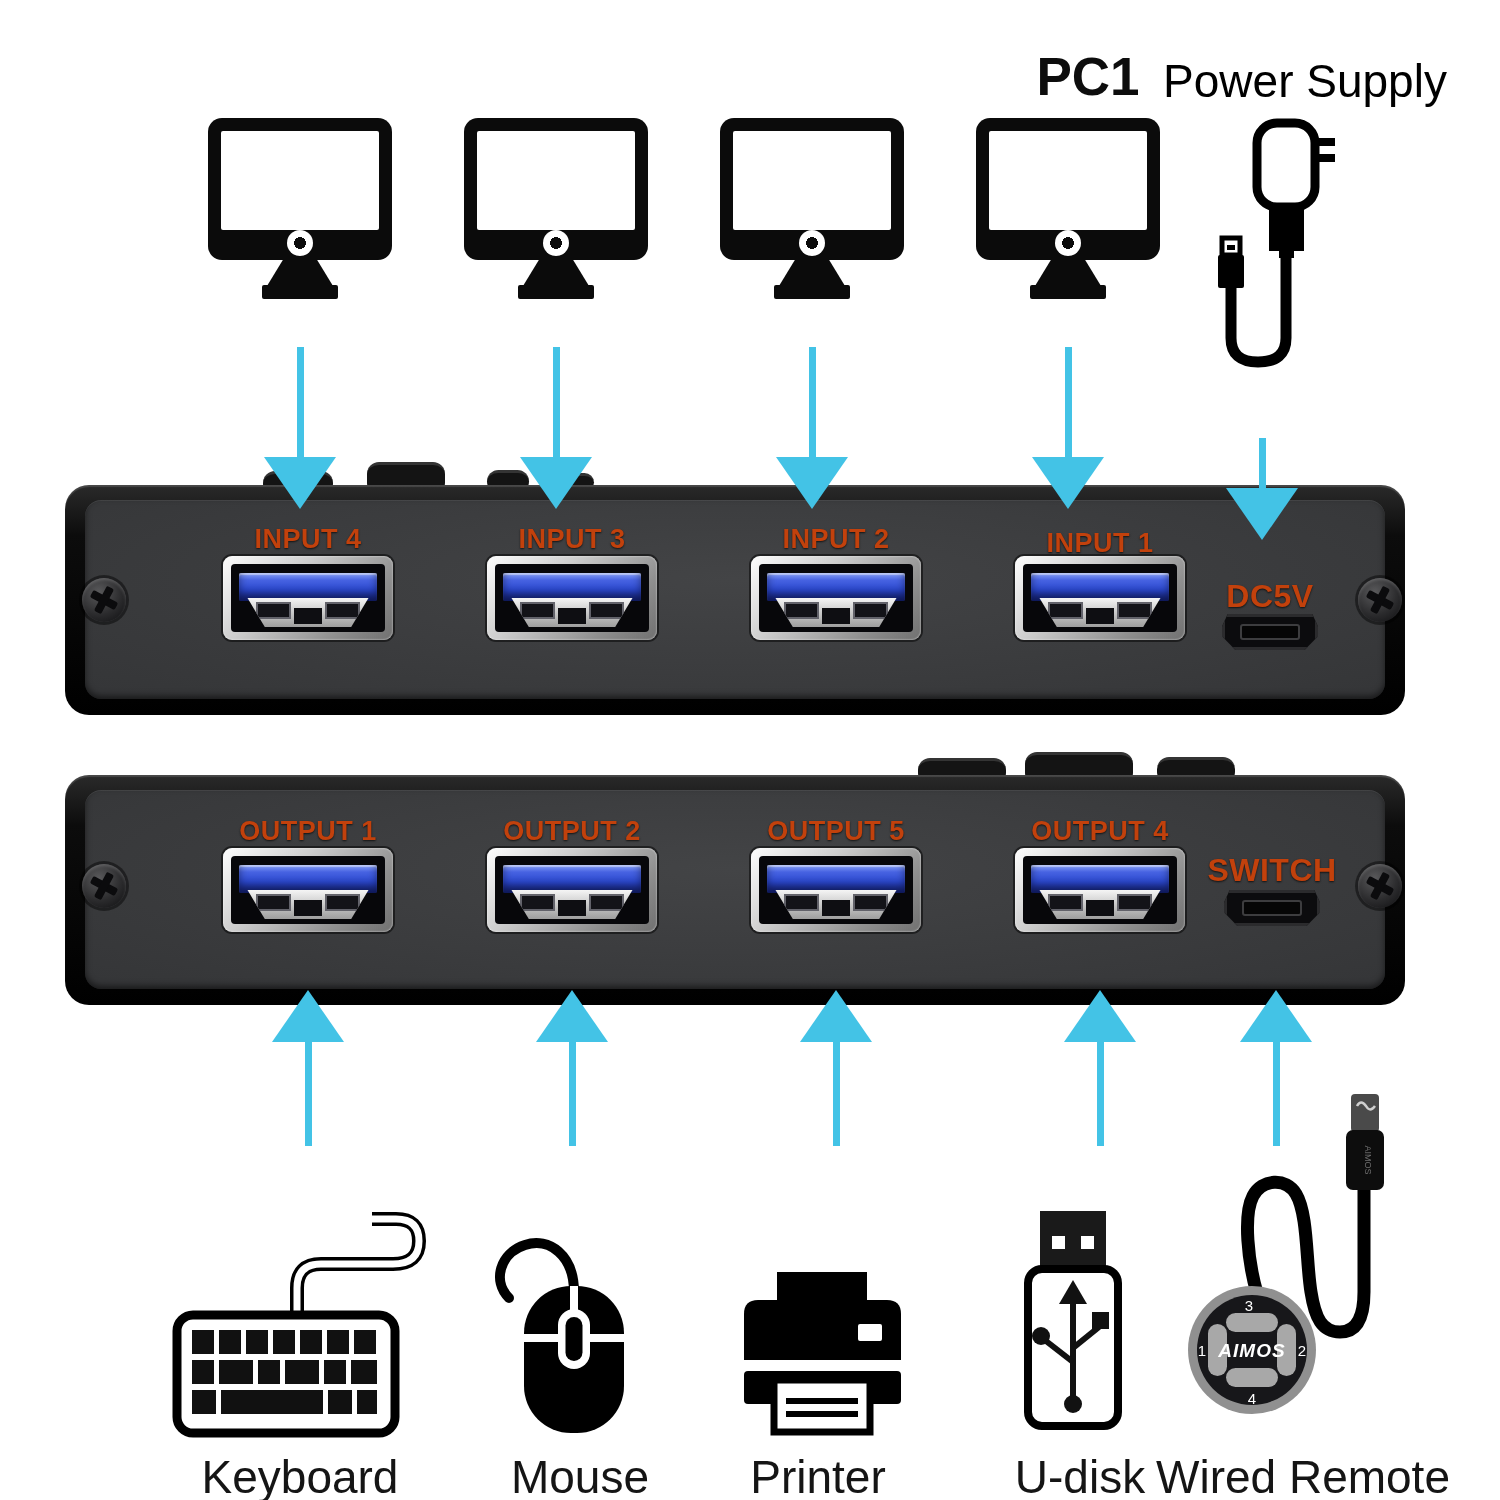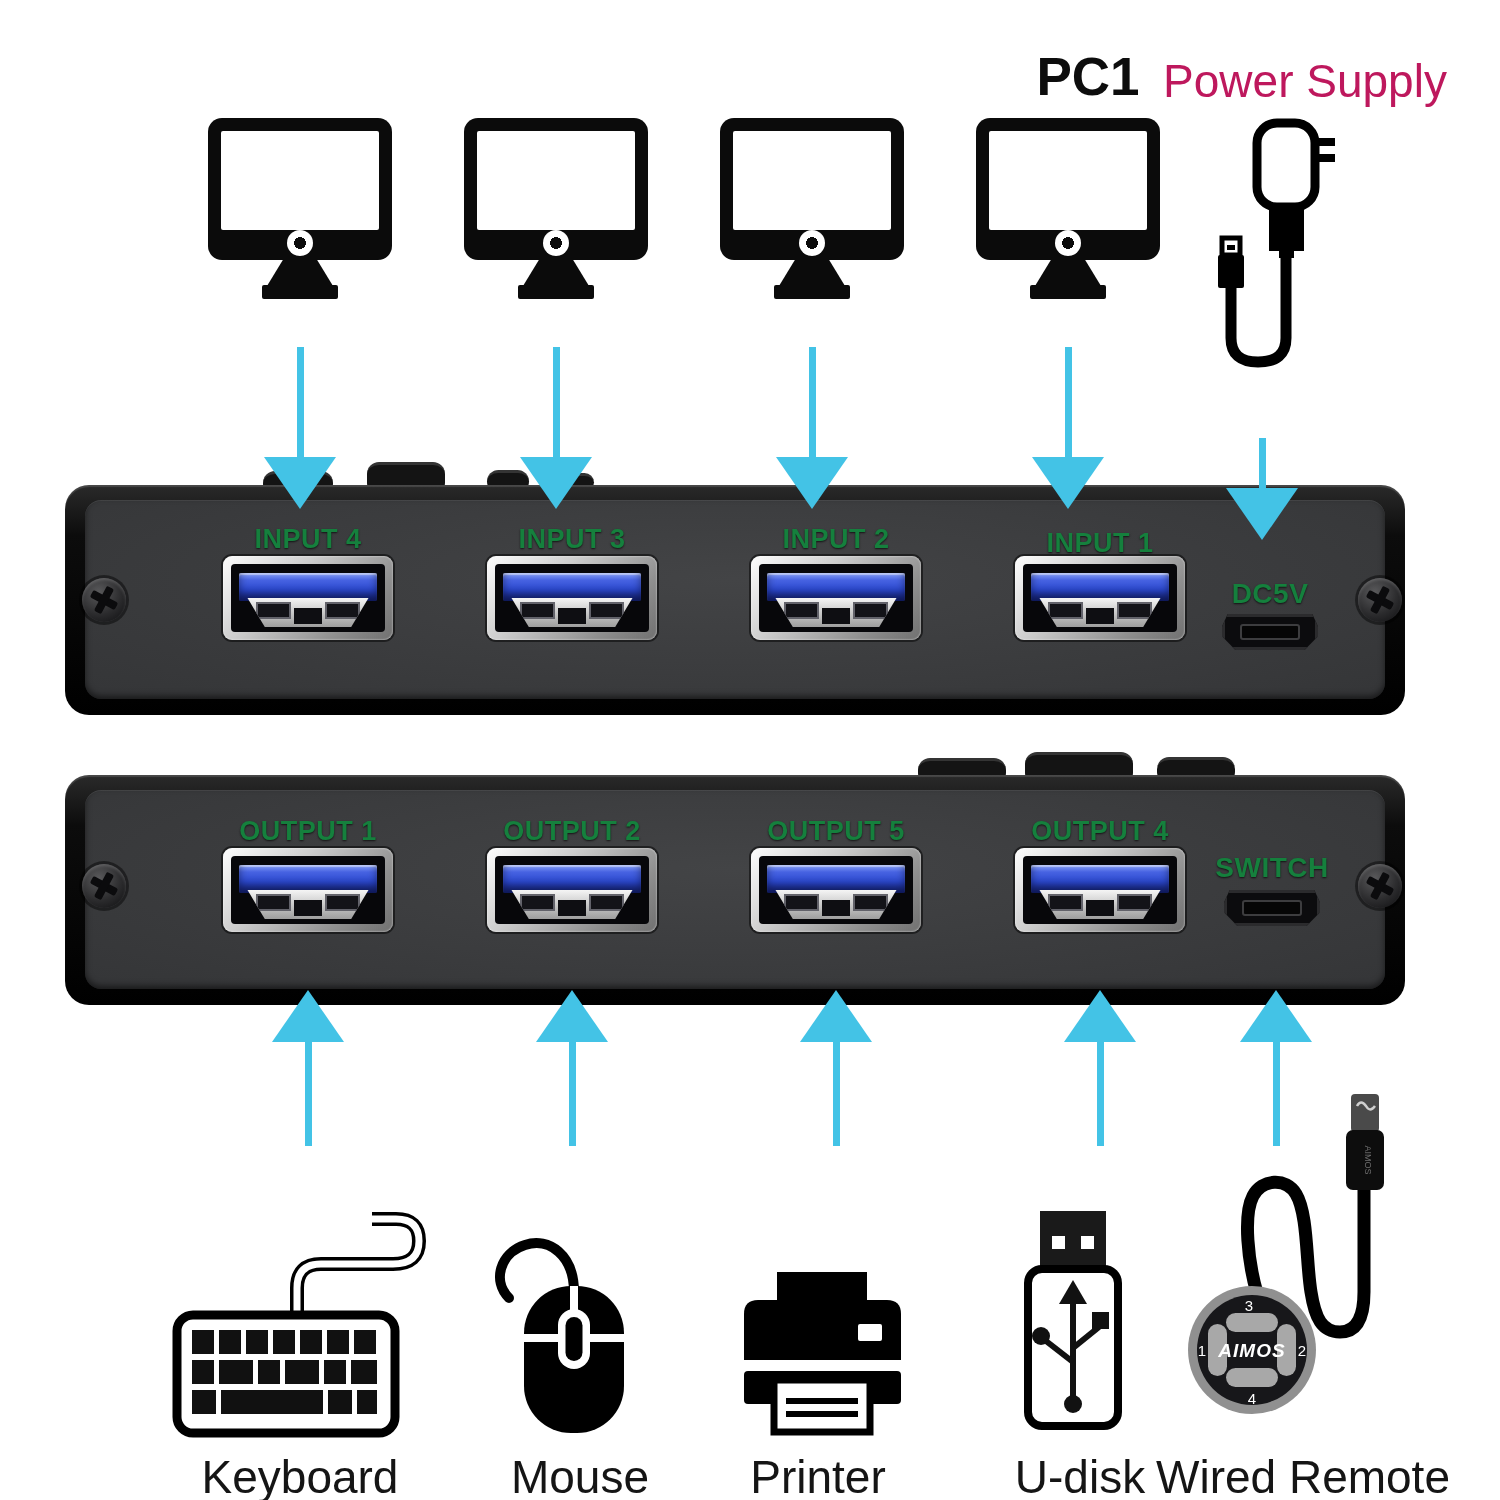--- a/index.html
+++ b/index.html
@@ -3,25 +3,25 @@
 <meta charset="utf-8">
 <style>
   html,body{margin:0;padding:0;background:#fff;}
   .canvas{position:relative;width:1500px;height:1500px;background:#ffffff;overflow:hidden;
           font-family:"Liberation Sans",sans-serif;--cyan:#43c3e6;}
 
   
   .pc-label{position:absolute;top:46px;width:184px;text-align:center;
             font-size:53px;font-weight:bold;color:#0d0d0d;}
   .power-label{position:absolute;top:54px;left:1145px;width:320px;text-align:center;
-            font-size:46px;font-weight:400;color:#be185d;}
+            font-size:46px;font-weight:400;color:#000000;}
   .dev-label{position:absolute;top:1450px;text-align:center;font-size:46px;color:#151515;}
   .plabel{position:absolute;width:170px;text-align:center;font-weight:bold;font-size:27px;
-          color:#15803d;letter-spacing:.5px;z-index:3;text-shadow:0 1px 2px rgba(0,0,0,.7);}
-  .plabel.small{width:160px;font-size:28px;}
+          color:#c2410c;letter-spacing:.5px;z-index:3;text-shadow:0 1px 2px rgba(0,0,0,.7);}
+  .plabel.small{width:160px;font-size:32px;}
 
   
   .monitor{position:absolute;width:184px;height:180px;}
   .mon-body{position:absolute;left:0;top:0;width:184px;height:142px;background:#0b0b0b;border-radius:14px;}
   .mon-screen{position:absolute;left:13px;top:13px;width:158px;height:99px;background:#ffffff;border-radius:2px;}
   .mon-dot{position:absolute;left:79px;top:112px;width:26px;height:26px;border-radius:50%;
            background:radial-gradient(circle,#0b0b0b 0 6px,#ffffff 6px 13px);}
   .mon-neck{position:absolute;left:59px;top:142px;width:66px;height:26px;background:#0b0b0b;
             clip-path:polygon(24% 0,76% 0,100% 100%,0 100%);}
   .mon-base{position:absolute;left:54px;top:167px;width:76px;height:14px;background:#0b0b0b;border-radius:2px;}

